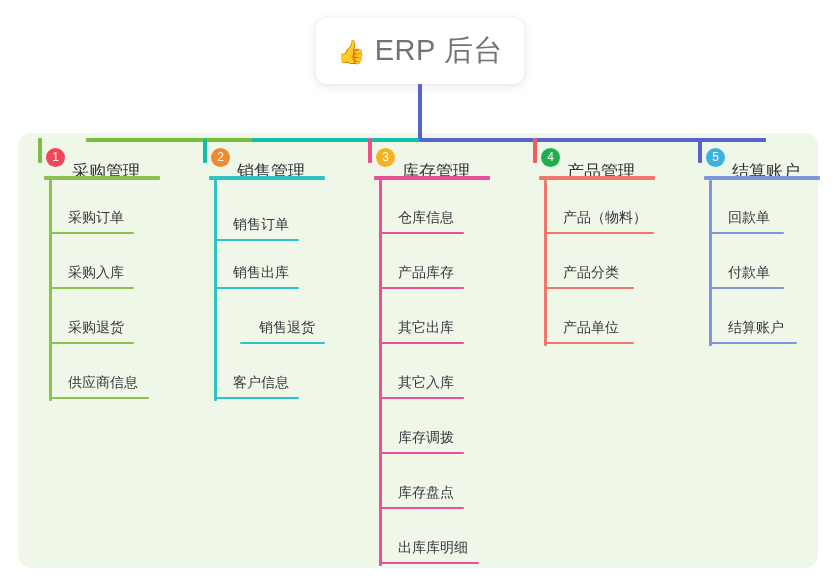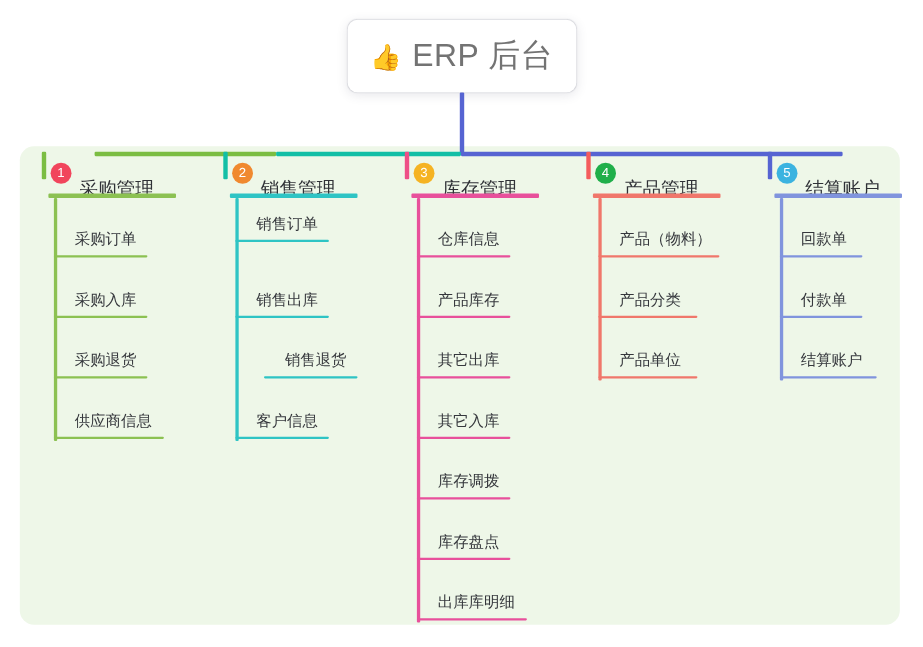--- a/index.html
+++ b/index.html
@@ -197,21 +197,21 @@
       </div>
     </div>
     <div class="drop" style="left: 203px; background: rgb(18, 191, 166);"></div>
     <div class="col" style="left: 195px;">
       <div class="col-head">
         <span class="badge" style="background: rgb(240, 137, 47);">2</span>
         <span class="col-title">销售管理</span>
       </div>
       <div class="head-rule" style="width: 116px; background: rgb(46, 196, 196);"></div>
       <div class="spine" style="height: 221px; background: rgb(46, 196, 196);"></div>
-      <div class="leaf" style="top: 27px; height: 48px; width: 95px;">
+      <div class="leaf" style="top: 48px; height: 48px; width: 95px;">
         <span class="leaf-label">销售订单</span>
         <div class="leaf-rule" style="width: 85px; background: rgb(46, 196, 196);"></div>
       </div>
       <div class="leaf" style="top: 96px; height: 48px; width: 95px; padding-left: 44px;">
         <span class="leaf-label">销售出库</span>
         <div class="leaf-rule" style="width: 85px; background: rgb(46, 196, 196);"></div>
       </div>
       <div class="leaf" style="top: 151px; height: 48px; width: 95px; margin-left: 26px;">
         <span class="leaf-label">销售退货</span>
         <div class="leaf-rule" style="width: 85px; background: rgb(46, 196, 196);"></div>

